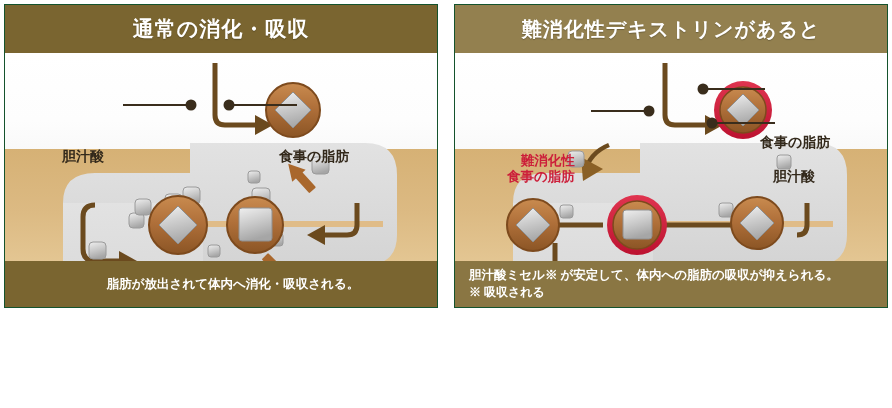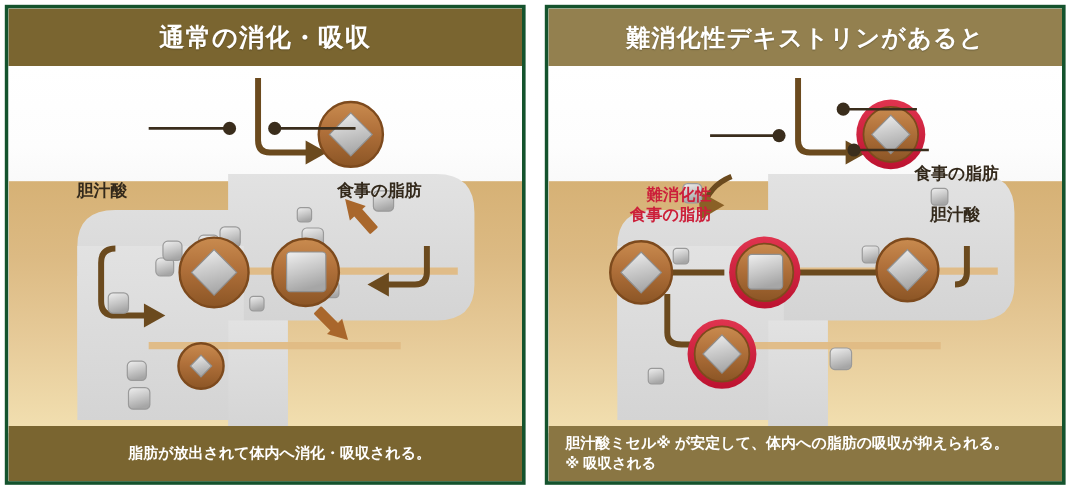--- a/index.html
+++ b/index.html
@@ -4,23 +4,23 @@
 <style>
   html,body{margin:0;padding:0;background:#ffffff;}
   body{
     width:892px;height:408px;overflow:hidden;
     font-family:"Liberation Sans","DejaVu Sans",sans-serif;
   }
   .stage{position:relative;width:892px;height:408px;background:#ffffff;}
 
   
   .panel{
-    position:absolute;top:4px;height:400px;
+    position:absolute;top:4px;height:304px;
     box-sizing:border-box;
-    border:3px solid #14532d;
+    border:1px solid #14532d;
     background:#ffffff;
     overflow:hidden;
   }
   .panel.left{left:4px;width:434px;}
   .panel.right{left:454px;width:434px;}
 
   .panel-header{
     position:relative;height:48px;width:100%;
     display:flex;align-items:center;justify-content:center;
     box-sizing:border-box;
@@ -50,21 +50,21 @@
     background:#7a6530;
     box-sizing:border-box;
     display:flex;flex-direction:column;justify-content:center;padding-left:24px;
   }
   .panel.right .panel-footer{background:#8a7643;}
   .panel-footer .cap{
     color:#ffffff;font-weight:bold;font-size:12.5px;line-height:1.45;
     text-align:center;white-space:nowrap;
   }
   .panel.right .panel-footer{padding-left:14px;align-items:flex-start;}
-  .panel.right .panel-footer .cap{text-align:right;font-size:12.5px;}
+  .panel.right .panel-footer .cap{text-align:right;font-size:12.5px;font-family:Liberation Serif, serif;}
   .panel.right .panel-footer .cap2{font-size:12px;}
 
   
   .scene{position:absolute;left:0;top:0;width:100%;height:100%;}
 
   
   .lbl{
     position:absolute;font-weight:bold;font-size:14px;color:#33291b;
     white-space:nowrap;line-height:1.15;
   }
@@ -321,21 +321,21 @@
 
       <svg class="scene" viewBox="0 0 432 306" preserveAspectRatio="none" style="pointer-events:none;">
         <line x1="136" y1="58" x2="196" y2="58" stroke="#3a2d1c" stroke-width="2.2"></line>
         <circle cx="194" cy="58" r="5.5" fill="#3a2d1c"></circle>
         <line x1="246" y1="36" x2="310" y2="36" stroke="#3a2d1c" stroke-width="2.2"></line>
         <circle cx="248" cy="36" r="5.5" fill="#3a2d1c"></circle>
         <line x1="258" y1="70" x2="320" y2="70" stroke="#3a2d1c" stroke-width="2.2"></line>
         <circle cx="257" cy="70" r="5.5" fill="#3a2d1c"></circle>
       </svg>
 
-      <span class="lbl red" style="left:52px;top:100px;margin-left:16px;">
+      <span class="lbl red" style="left:52px;top:100px;">
         <span>難消化性</span><br>
         <span>食事の脂肪</span>
       </span>
       <span class="lbl" style="left:305px;top:81px;">食事の脂肪</span>
       <span class="lbl" style="left:318px;top:115px;">胆汁酸</span>
       <span class="lbl organ" style="left:62px;top:277px;">小腸</span>
     </div>
 
     <div class="panel-footer">
       <div class="cap">胆汁酸ミセル※ が安定して、体内への脂肪の吸収が抑えられる。</div>

